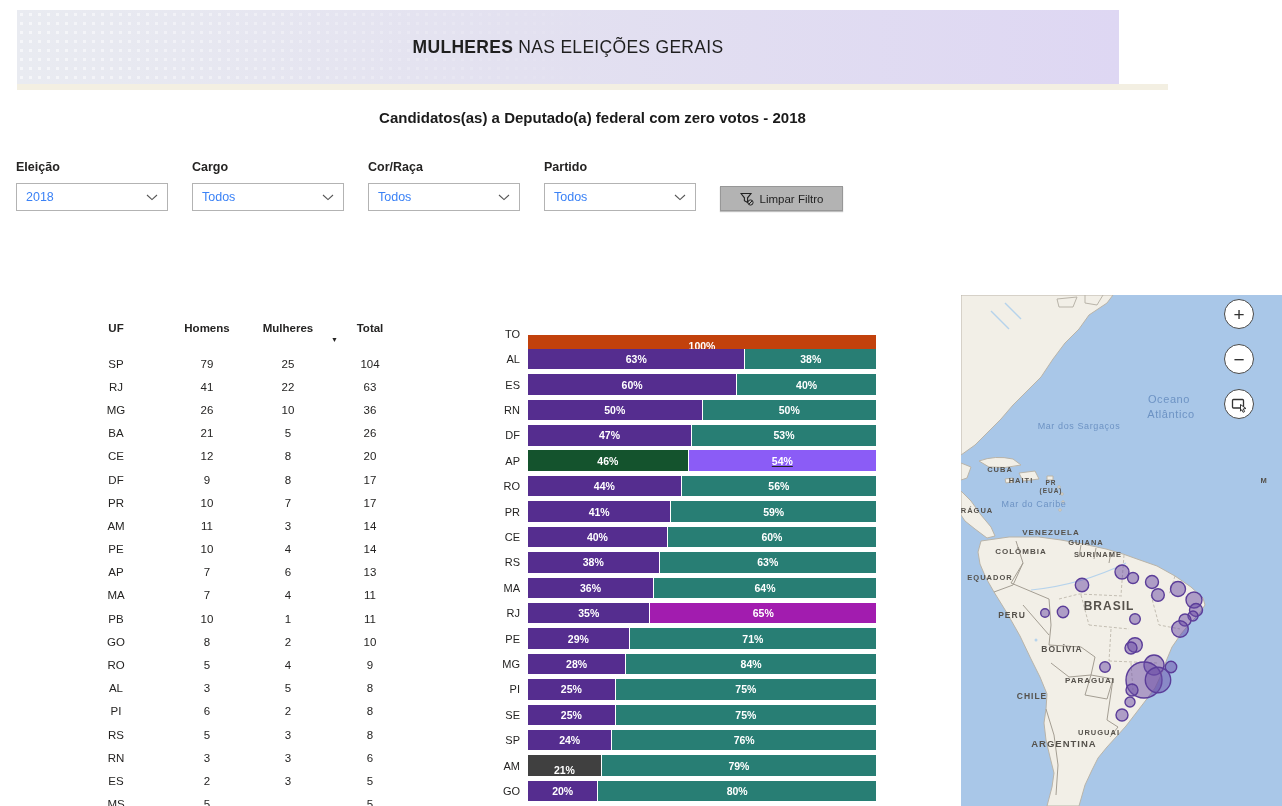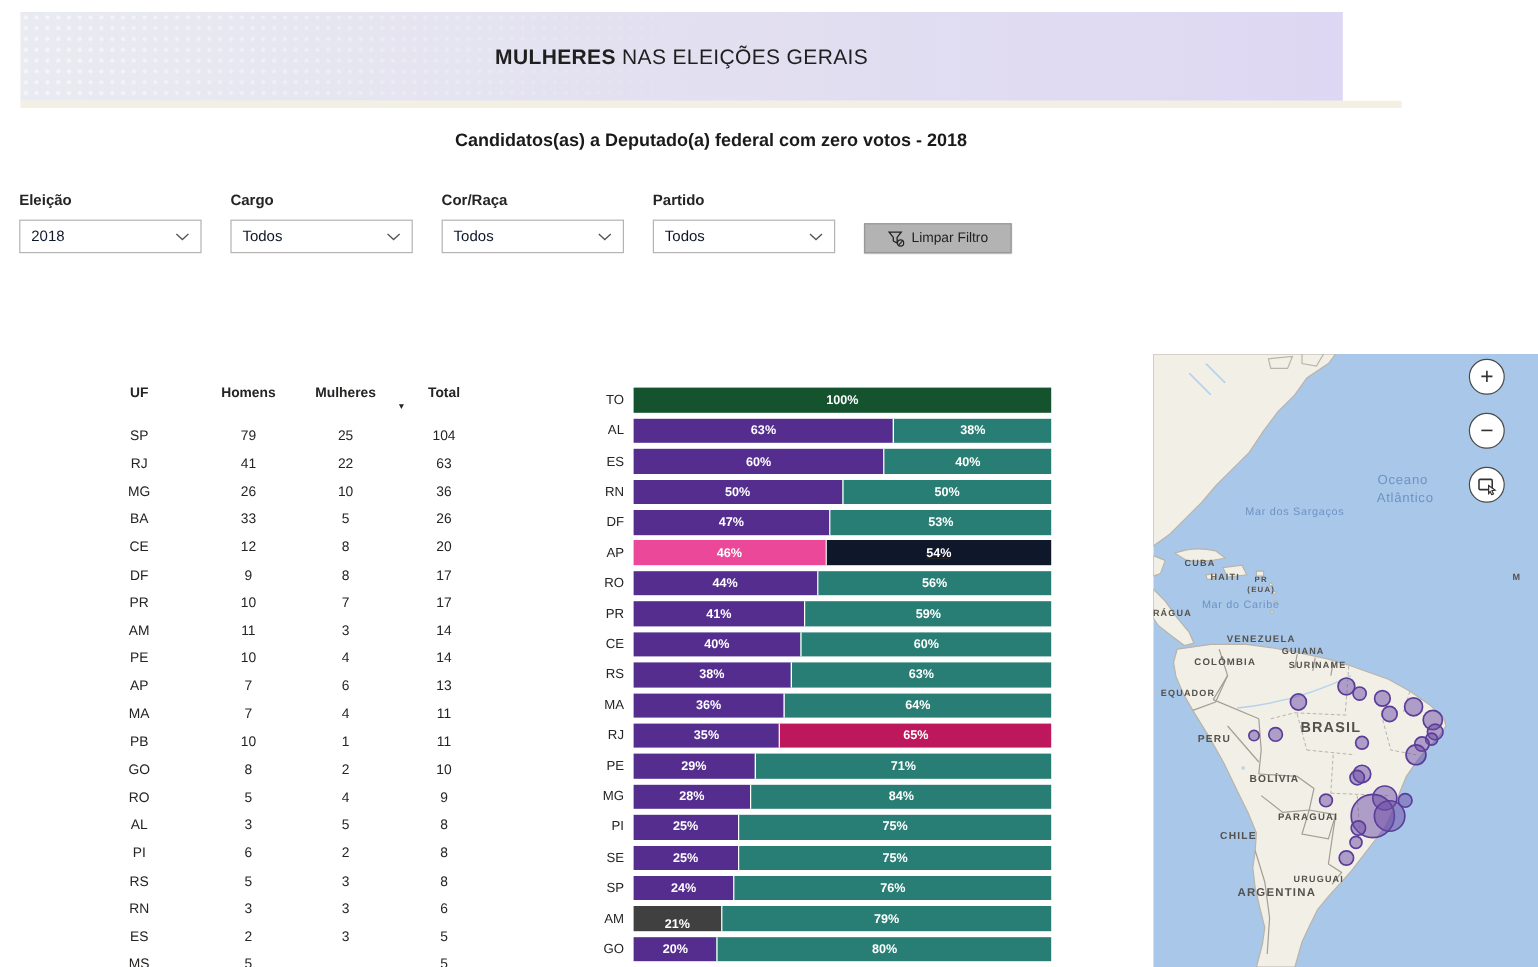--- a/index.html
+++ b/index.html
@@ -17,21 +17,21 @@
   .banner-title b{font-weight:700;}
   .banner-strip{position:absolute;left:17px;top:84px;width:1151px;height:6px;background:#f3efe2;}
   .subtitle{position:absolute;left:17px;top:109px;width:1151px;text-align:center;
     font-size:15px;font-weight:700;color:#1a1a1a;}
   
   .filter-row{position:absolute;left:16px;top:160px;display:flex;align-items:flex-start;}
   .filter-group{width:152px;margin-right:24px;}
   .filter-label{font-size:12.5px;font-weight:700;color:#252423;margin-bottom:9px;}
   .filter-box{height:26px;border:1px solid #b3b3b3;background:#fff;display:flex;
     align-items:center;justify-content:space-between;padding:0 9px;cursor:pointer;}
-  .filter-value{font-size:12.5px;color:#0f172a;}
+  .filter-value{font-size:12.5px;color:#3b82f6;}
   .chevron svg{display:block;}
   .clear-btn{margin-left:0;margin-top:26px;height:23px;width:121px;background:#b3b3b3;
     border:1px solid #979797;display:flex;align-items:center;justify-content:center;
     gap:6px;cursor:pointer;box-shadow:0 1px 1px rgba(0,0,0,.25);}
   .clear-btn span{font-size:11.5px;color:#1f1f1f;}
   
   .uf-table{position:absolute;left:60px;top:322px;width:354px;height:484px;overflow:hidden;}
   .t-head,.t-row{display:grid;grid-template-columns:112px 70px 92px 72px;}
   .t-head{font-weight:700;font-size:11.5px;height:30px;}
   .t-head div{text-align:center;position:relative;}
@@ -144,21 +144,21 @@
         <div>63</div>
       </div>
       <div class="t-row">
         <div>MG</div>
         <div>26</div>
         <div>10</div>
         <div>36</div>
       </div>
       <div class="t-row">
         <div>BA</div>
-        <div>33</div>
+        <div>21</div>
         <div>5</div>
         <div>26</div>
       </div>
       <div class="t-row">
         <div>CE</div>
         <div>12</div>
         <div>8</div>
         <div>20</div>
       </div>
       <div class="t-row">
@@ -251,21 +251,21 @@
         <div></div>
         <div>5</div>
       </div>
     </div>
 </div>
 
 <div class="chart">
     <div class="c-row">
       <div class="c-label">TO</div>
       <div class="c-bars">
-        <div class="seg mulheres" style="background: #14532d; flex: 100 1 0%;">
+        <div class="seg mulheres" style="background: #c2410c; flex: 100 1 0%; margin-top: 12px;">
           <span>100%</span>
         </div>
       </div>
     </div>
     <div class="c-row">
       <div class="c-label">AL</div>
       <div class="c-bars">
         <div class="seg mulheres" style="background: rgb(85, 45, 143); flex: 63 1 0%;">
           <span>63%</span>
         </div>
@@ -303,24 +303,24 @@
           <span>47%</span>
         </div>
         <div class="seg homens" style="background: rgb(40, 126, 116); flex: 53 1 0%;">
           <span>53%</span>
         </div>
       </div>
     </div>
     <div class="c-row">
       <div class="c-label">AP</div>
       <div class="c-bars">
-        <div class="seg mulheres" style="background: #ec4899; flex: 46 1 0%;">
+        <div class="seg mulheres" style="background: #14532d; flex: 46 1 0%;">
           <span>46%</span>
         </div>
-        <div class="seg homens" style="background: #0f172a; flex: 54 1 0%; text-decoration: underline;">
+        <div class="seg homens" style="background: #8b5cf6; flex: 54 1 0%; text-decoration: underline;">
           <span>54%</span>
         </div>
       </div>
     </div>
     <div class="c-row">
       <div class="c-label">RO</div>
       <div class="c-bars">
         <div class="seg mulheres" style="background: rgb(85, 45, 143); flex: 44 1 0%;">
           <span>44%</span>
         </div>
@@ -372,21 +372,21 @@
           <span>64%</span>
         </div>
       </div>
     </div>
     <div class="c-row">
       <div class="c-label">RJ</div>
       <div class="c-bars">
         <div class="seg mulheres" style="background: rgb(85, 45, 143); flex: 35 1 0%;">
           <span>35%</span>
         </div>
-        <div class="seg homens" style="background: #be185d; flex: 65 1 0%;">
+        <div class="seg homens" style="background: #a21caf; flex: 65 1 0%;">
           <span>65%</span>
         </div>
       </div>
     </div>
     <div class="c-row">
       <div class="c-label">PE</div>
       <div class="c-bars">
         <div class="seg mulheres" style="background: rgb(85, 45, 143); flex: 29 1 0%;">
           <span>29%</span>
         </div>

